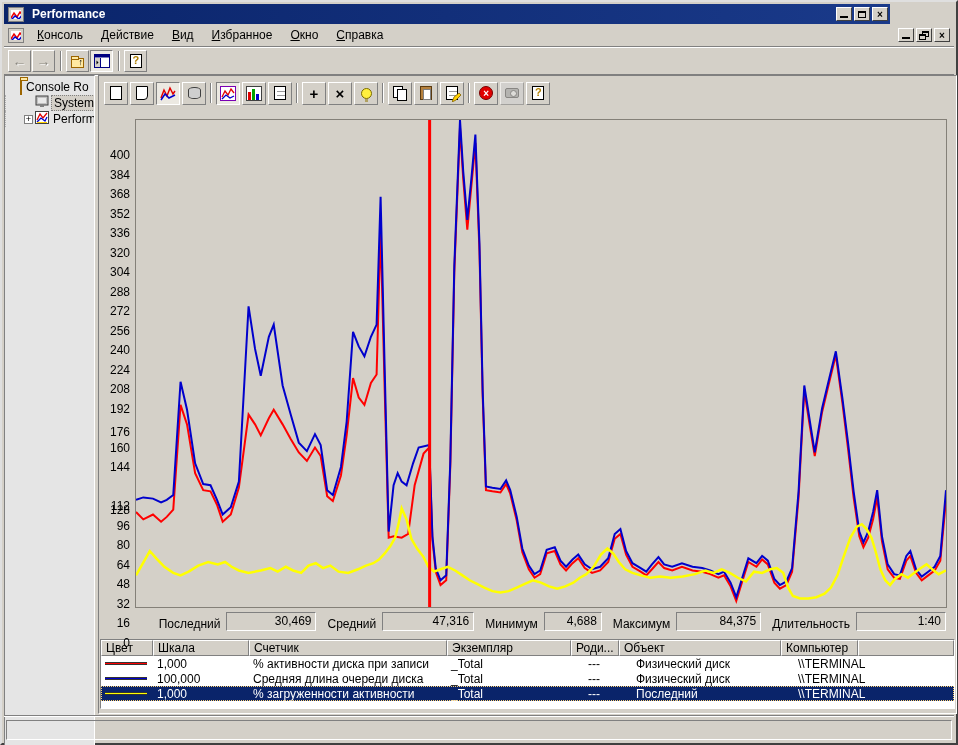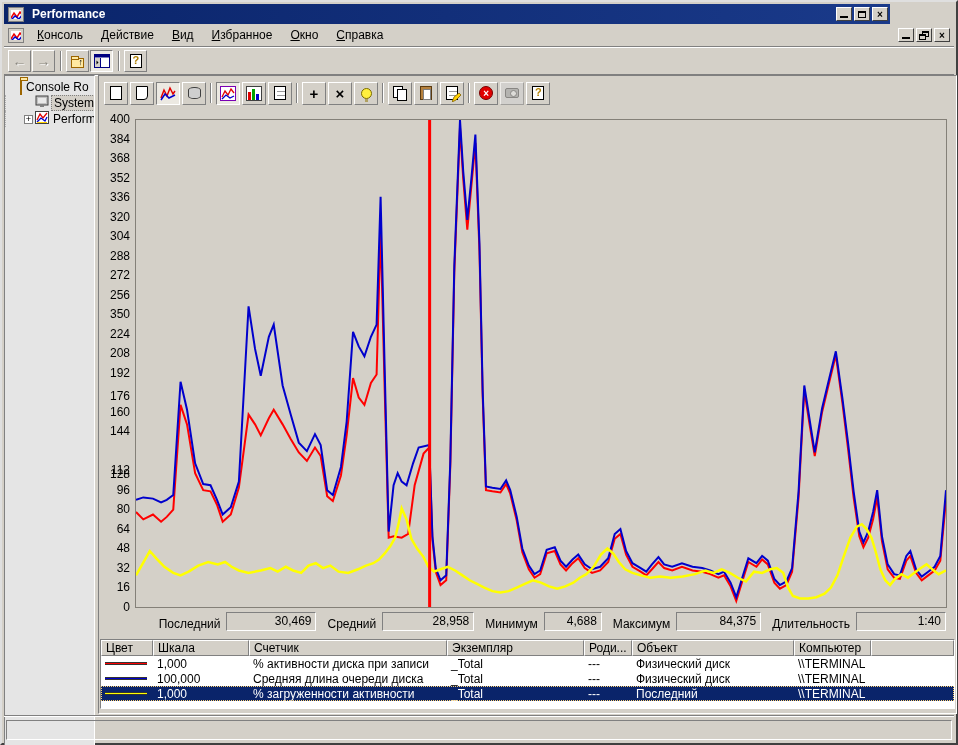--- a/index.html
+++ b/index.html
@@ -74,21 +74,21 @@
          font-size:10px; align-items:center; justify-content:center; border:1px solid #700; }
   .cam { display:block; width:14px; height:10px; background:#9aa0a8; border:1px solid #555; border-radius:2px; position:relative; }
   .cam:after { content:""; position:absolute; left:4px; top:1px; width:5px; height:5px; border-radius:50%; background:#dfe4ea; border:1px solid #555; }
   .qmark { position:absolute; font-size:11px; font-weight:bold; color:#000; }
   .folder { width:13px; height:10px; background:#ffe9a2; border:1px solid #9c6500; position:relative; margin-top:3px; }
   .folder:before { content:""; position:absolute; top:-3px; left:-1px; width:6px; height:2px; background:#ffe9a2; border:1px solid #9c6500; }
   .folder.open { transform:skewX(-8deg); }
   .uparr { position:absolute; font-size:9px; font-weight:bold; top:-2px; right:0px; }
   
   .ylabels { position:absolute; inset:0; pointer-events:none; }
-  .ylab { position:absolute; left:95px; width:33px; text-align:right; font-size:12px; color:#000; }
+  .ylab { position:absolute; left:95px; width:33px; text-align:right; font-size:12px; color:#000;margin-top:36px; }
   .plot { position:absolute; left:133px; top:117px; width:812px; height:489px; border:1px solid #848078; background:#d4d0c8; }
   .plot svg { display:block; width:100%; height:100%; }
   
   .stats { position:absolute; left:133px; top:608px; width:811px; height:22px; display:flex; align-items:center; justify-content:flex-end; gap:11px; }
   .stat { display:flex; align-items:flex-end; gap:6px; }
   .stat .box { height:19px; background:#d4d0c8; border:1px solid; border-color:#808080 #fff #fff #808080;
                display:flex; align-items:center; justify-content:flex-end; padding:0 4px; }
   
   .legend { position:absolute; left:1px; top:563px; width:855px; height:70px; background:#fff;
             border:1px solid; border-color:#808080 #fff #fff #808080; overflow:hidden; }
@@ -310,21 +310,21 @@
             <i class="pg"></i>
             <b class="qmark" style="left:3px;top:0;color:#b08000">?</b>
           </span>
         </span>
       </div>
     <div class="legend">
       <div class="lrow hdr" id="legend-header">
           <span class="hcell" style="width: 52px; flex: 0 0 auto;">Цвет</span>
           <span class="hcell" style="width: 96px; flex: 0 0 auto;">Шкала</span>
           <span class="hcell" style="width: 198px; flex: 0 0 auto;">Счетчик</span>
-          <span class="hcell" style="width: 137px; flex: 0 0 auto;">Экземпляр</span>
+          <span class="hcell" style="width: 124px; flex: 0 0 auto;">Экземпляр</span>
           <span class="hcell" style="width: 48px; flex: 0 0 auto;">Роди...</span>
           <span class="hcell" style="width: 162px; flex: 0 0 auto;">Объект</span>
           <span class="hcell" style="width: 77px; flex: 0 0 auto;">Компьютер</span>
           <span class="hcell" style="width: 83px; flex: 1 1 0%;"></span>
         </div>
       <div id="legend-rows">
           <div class="lrow">
             <span class="cell" style="width: 52px; flex: 0 0 auto;">
               <span class="colorline" style="background: rgb(255, 0, 0);"></span>
             </span>
@@ -368,21 +368,21 @@
       <div class="ylab" style="top: 110px;">400</div>
       <div class="ylab" style="top: 129.52px;">384</div>
       <div class="ylab" style="top: 149.04px;">368</div>
       <div class="ylab" style="top: 168.56px;">352</div>
       <div class="ylab" style="top: 188.08px;">336</div>
       <div class="ylab" style="top: 207.6px;">320</div>
       <div class="ylab" style="top: 227.12px;">304</div>
       <div class="ylab" style="top: 246.64px;">288</div>
       <div class="ylab" style="top: 266.16px;">272</div>
       <div class="ylab" style="top: 285.68px;">256</div>
-      <div class="ylab" style="top: 305.2px;">350</div>
+      <div class="ylab" style="top: 305.2px;">240</div>
       <div class="ylab" style="top: 324.72px;">224</div>
       <div class="ylab" style="top: 344.24px;">208</div>
       <div class="ylab" style="top: 363.76px;">192</div>
       <div class="ylab" style="top: 387px;">176</div>
       <div class="ylab" style="top: 402.8px;">160</div>
       <div class="ylab" style="top: 422.32px;">144</div>
       <div class="ylab" style="top: 465px;">128</div>
       <div class="ylab" style="top: 461.36px;">112</div>
       <div class="ylab" style="top: 480.88px;">96</div>
       <div class="ylab" style="top: 500.4px;">80</div>
@@ -402,21 +402,21 @@
       </svg>
   </div>
 
   <div class="stats" id="stats-row">
       <span class="stat">
         <span>Последний</span>
         <span class="box" style="width: 90px;">30,469</span>
       </span>
       <span class="stat">
         <span>Средний</span>
-        <span class="box" style="width: 92px;">28,958</span>
+        <span class="box" style="width: 92px;">47,316</span>
       </span>
       <span class="stat">
         <span>Минимум</span>
         <span class="box" style="width: 58px;">4,688</span>
       </span>
       <span class="stat">
         <span>Максимум</span>
         <span class="box" style="width: 85px;">84,375</span>
       </span>
       <span class="stat">

